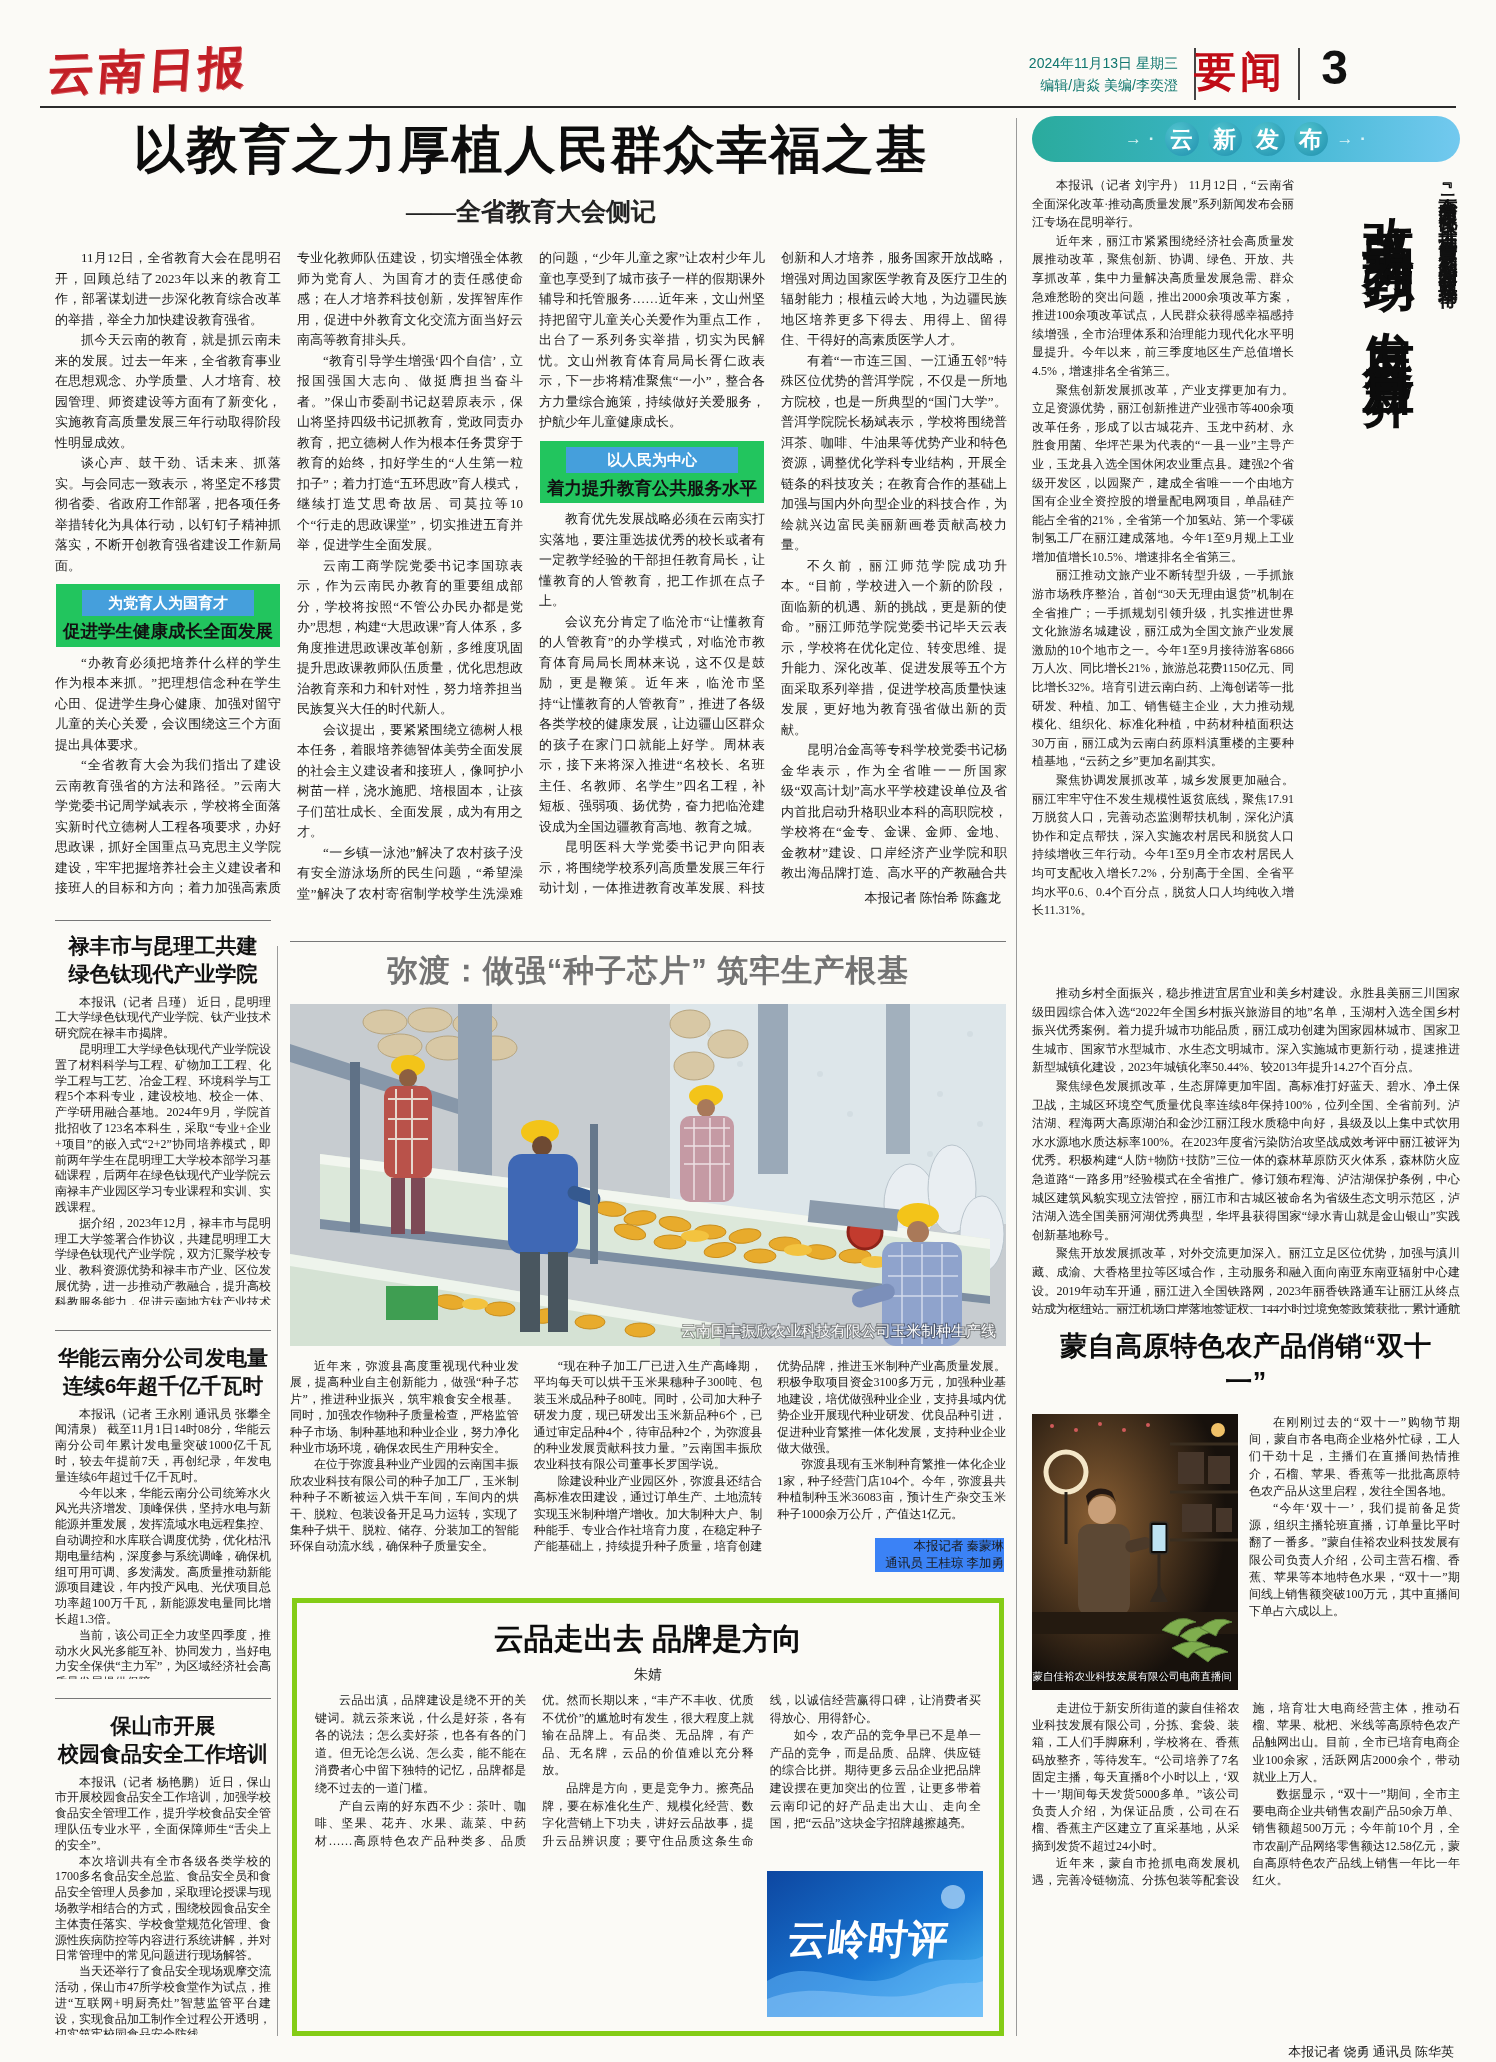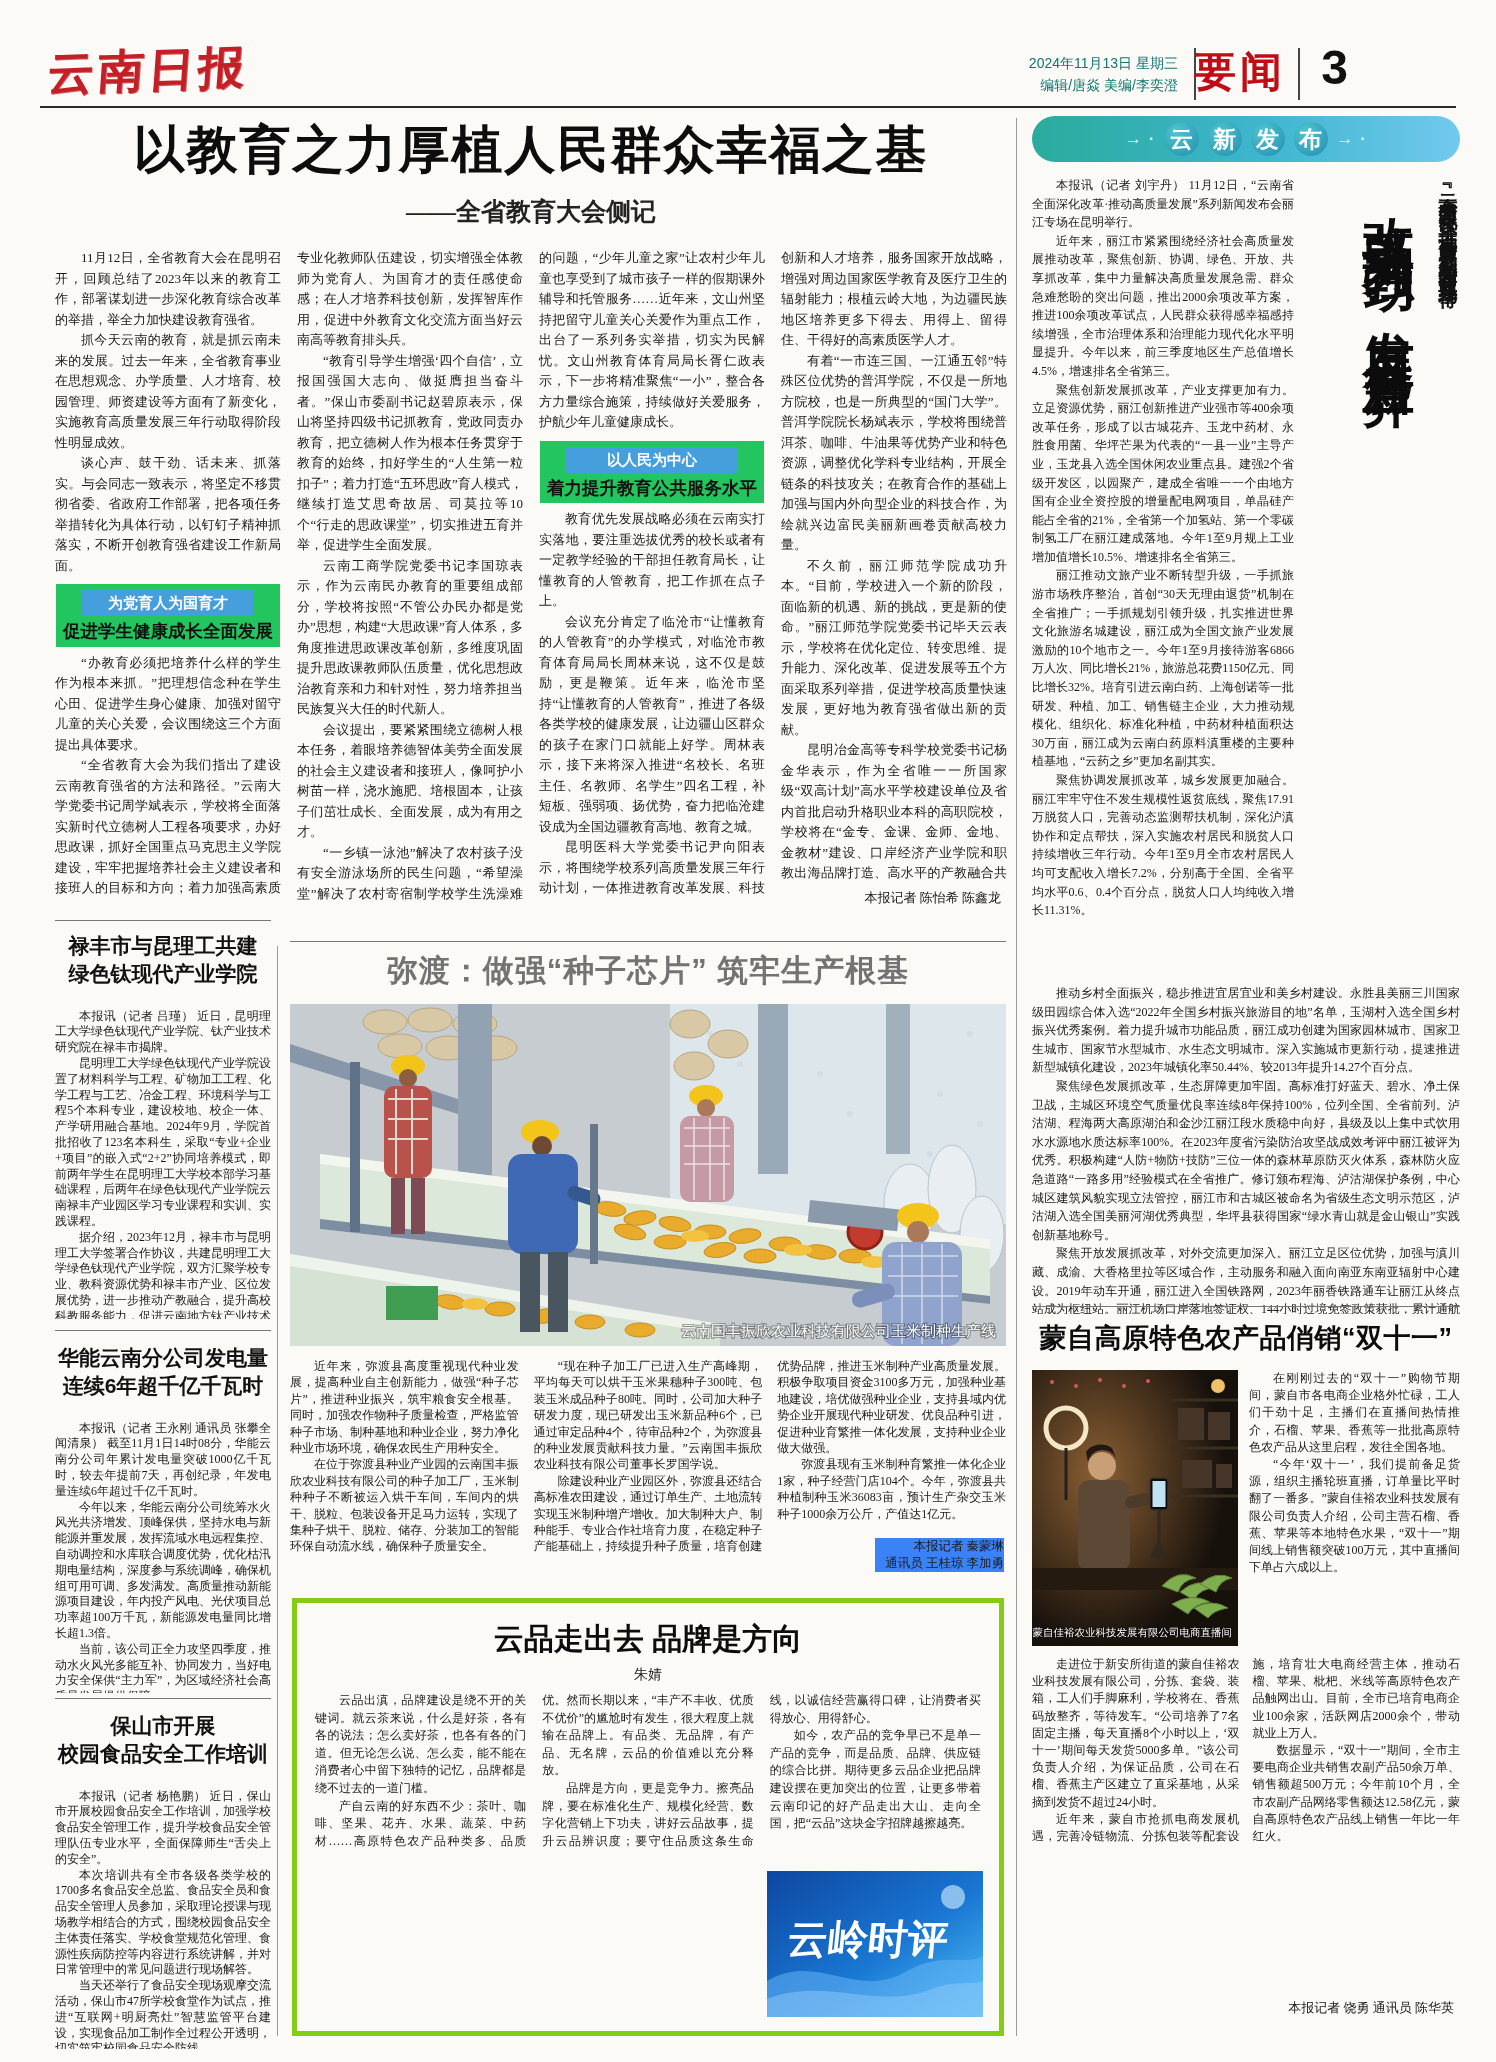--- a/index.html
+++ b/index.html
@@ -52,21 +52,21 @@
   .fabu .ntext{width:262px;font-size:12px;line-height:18.6px;overflow:hidden;}
   .fabu .vtitle{width:116px;writing-mode:vertical-rl;font-family:"Liberation Sans",sans-serif;
                 font-weight:900;font-size:52px;line-height:1.05;letter-spacing:9px;color:#0c0c0c;
                 margin-left:6px;}
   .fabu .vkicker{width:42px;writing-mode:vertical-rl;font-weight:bold;font-size:19px;line-height:1.1;
                  letter-spacing:3px;color:#111;}
   .fabu .wtext{margin-top:8px;height:330px;font-size:12px;line-height:18.6px;overflow:hidden;}
 
   
   .leftart{position:absolute;left:55px;width:216px;}
-  .leftart .bodytxt{margin-top:20px;font-size:12px;line-height:15.8px;overflow:hidden;}
+  .leftart .bodytxt{margin-top:6px;font-size:12px;line-height:15.8px;overflow:hidden;}
 
   
   .midu{position:absolute;left:290px;top:950px;width:716px;}
   .midu h2{margin:0;text-align:center;font-family:"Liberation Sans",sans-serif;font-weight:900;
            font-size:31px;letter-spacing:1px;color:#737373;}
   .photo{position:relative;overflow:hidden;background:#777;}
   .midu .cols3{position:relative;margin-top:12px;height:214px;column-count:3;column-gap:15px;
                font-size:12px;line-height:16.4px;overflow:hidden;}
   .midu .byline2{position:absolute;right:2px;bottom:0;background:#3b82f6;padding-left:10px;
                  font-size:12.5px;text-align:right;line-height:17px;}
@@ -76,21 +76,21 @@
           box-sizing:border-box;padding:14px 18px;}
   .yunpin h2{margin:2px 0 0;text-align:center;font-family:"Liberation Sans",sans-serif;font-weight:900;
              font-size:30px;color:#0c0c0c;}
   .yunpin .author{text-align:center;font-size:14px;margin:6px 0 8px;}
   .yunpin .cols3{position:relative;height:322px;column-count:3;column-gap:16px;
                  font-size:12px;line-height:17.6px;overflow:hidden;}
   .yunpin .logo{position:absolute;right:16px;bottom:14px;width:216px;height:146px;overflow:hidden;}
 
   
   .mengzi{position:absolute;left:1032px;top:1320px;width:428px;}
-  .mengzi h2{margin:0;text-align:center;font-family:"Liberation Sans",sans-serif;font-weight:900;
+  .mengzi h2{margin:8px;text-align:center;font-family:"Liberation Sans",sans-serif;font-weight:900;
              font-size:27px;letter-spacing:.5px;color:#0c0c0c;}
   .mengzi .row{display:flex;gap:11px;margin-top:14px;}
   .mengzi .sidetxt{width:211px;height:276px;font-size:12px;line-height:17.2px;overflow:hidden;}
   .mengzi .cols2{position:relative;margin-top:10px;height:360px;column-count:2;column-gap:13px;
                  font-size:12px;line-height:17.2px;overflow:hidden;}
 </style>
 </head>
 <body>
 
 <div class="page">

